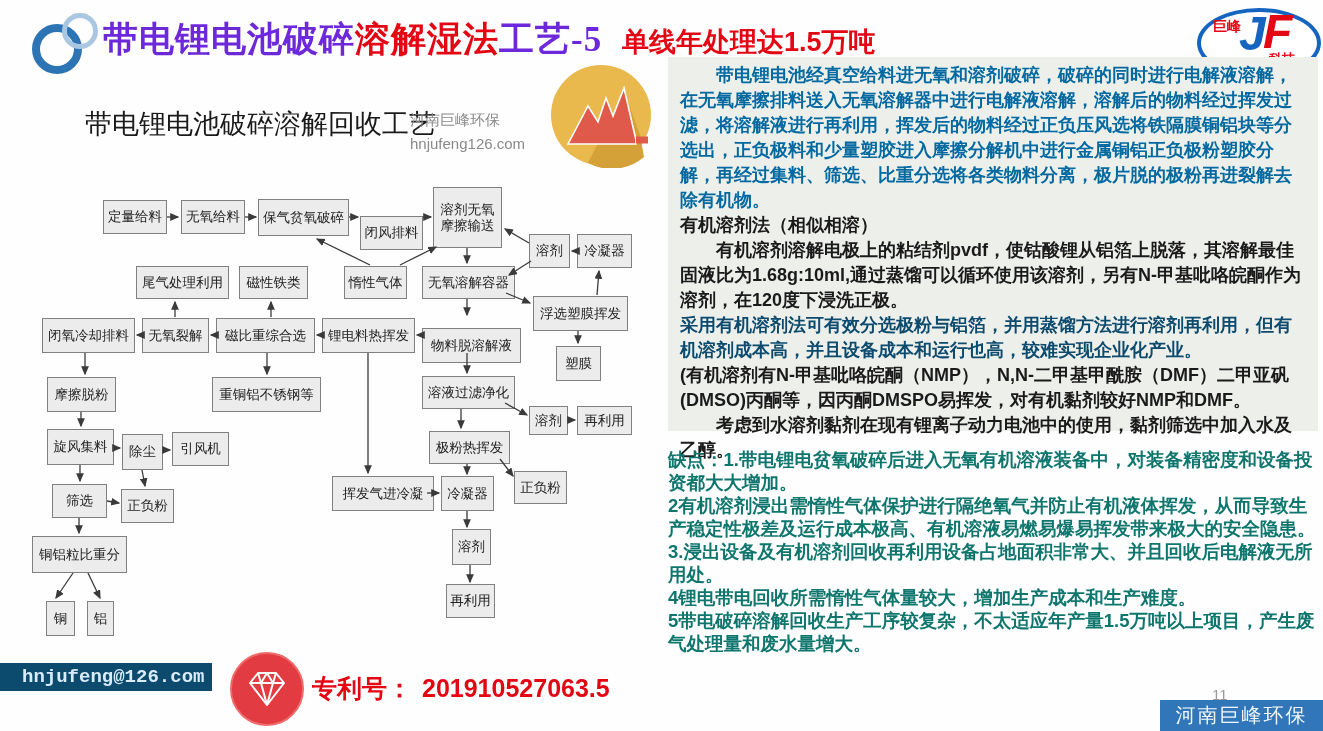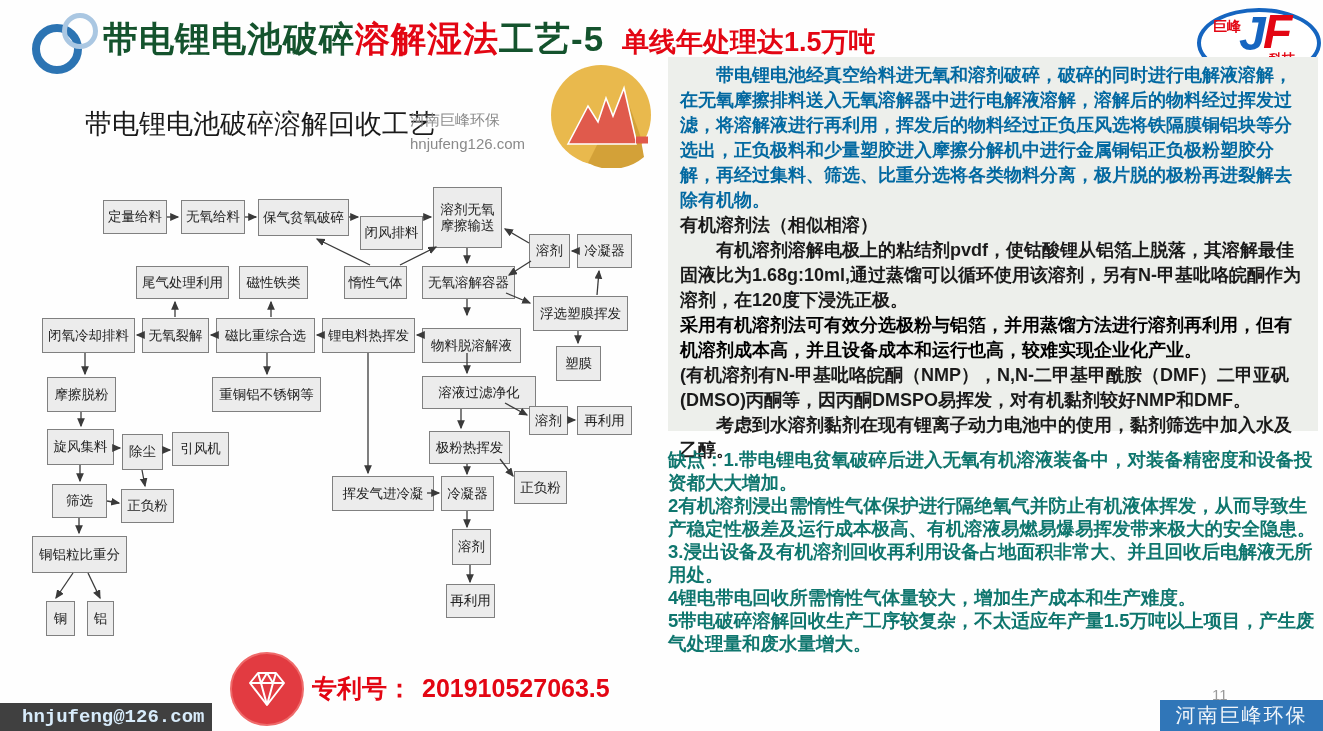--- a/index.html
+++ b/index.html
@@ -3,21 +3,21 @@
 <meta charset="utf-8">
 <style>
   html,body{margin:0;padding:0;}
   body{font-family:"Liberation Sans","DejaVu Sans",sans-serif;background:#ffffff;}
   .slide{position:relative;width:1323px;height:731px;background:#fefefe;overflow:hidden;}
 
   
   .ring-outer{position:absolute;left:32px;top:24px;width:34px;height:34px;border:8px solid #2c74b3;border-radius:50%;}
   .ring-inner{position:absolute;left:62px;top:13px;width:26px;height:26px;border:5px solid #aac7e2;border-radius:50%;}
   .page-title{position:absolute;left:103px;top:16px;font-size:35px;font-weight:bold;letter-spacing:1px;white-space:nowrap;}
-  .t-blue{color:#14532d;} .t-red{color:#e30613;}
+  .t-blue{color:#6d28d9;font-family:Liberation Serif, serif;} .t-red{color:#e30613;}
   .subtitle{position:absolute;left:622px;top:24px;font-size:27px;font-weight:bold;color:#e30613;white-space:nowrap;}
 
   
   .logo{position:absolute;left:1197px;top:8px;width:116px;height:62px;border:4px solid #1565c0;border-radius:50%;background:#fff;}
   .logo .jf-j{position:absolute;left:38px;top:-2px;font-size:48px;font-weight:bold;font-style:italic;color:#1565c0;line-height:1;}
   .logo .jf-f{position:absolute;left:62px;top:-4px;font-size:48px;font-weight:bold;font-style:italic;color:#e30613;line-height:1;}
   .logo .jf-top{position:absolute;left:12px;top:6px;font-size:14px;font-weight:bold;color:#e30613;}
   .logo .jf-bottom{position:absolute;left:68px;top:38px;font-size:13px;font-weight:bold;color:#e30613;}
 
   
@@ -31,30 +31,30 @@
           font-size:13.5px;color:#222;line-height:1.15;padding:1px;}
   .arrows{position:absolute;left:0;top:0;pointer-events:none;}
 
   
   .panel1{position:absolute;left:668px;top:57px;width:650px;height:374px;background:#edefeb;
           padding:6px 12px 0 12px;box-sizing:border-box;font-weight:bold;font-size:18px;line-height:25px;}
   .panel1 p{margin:0;}
   .ind{text-indent:2em;}
   .p-navy{color:#0369a1;}
   .p-black{color:#1a1a1a;}
-  .p-red{color:#000000;}
+  .p-red{color:#0c4a6e;}
   .cons{position:absolute;left:668px;top:448px;width:655px;font-weight:bold;font-size:18.5px;
         line-height:23px;color:#0f766e;}
   .cons p{margin:0;}
 
   
   .patent-badge{position:absolute;left:230px;top:652px;}
   .patent-text{position:absolute;left:312px;top:672px;font-size:25px;font-weight:bold;color:#e30613;white-space:nowrap;}
   .patent-text .num{margin-left:10px;}
-  .bar-left{position:absolute;left:0;top:703px;width:212px;height:28px;background:#404040;
+  .bar-left{position:absolute;left:0;top:663px;width:212px;height:28px;background:#0c4a6e;
             color:#d8ecfb;font-family:"Liberation Mono","DejaVu Sans Mono",monospace;
             font-size:19px;font-weight:bold;display:flex;align-items:center;padding-left:22px;box-sizing:border-box;}
   .bar-right{position:absolute;left:1160px;top:700px;width:163px;height:31px;background:#3076b8;
              color:#f2f6fa;font-size:20px;display:flex;align-items:center;justify-content:center;letter-spacing:2px;}
   .page-num{position:absolute;left:1212px;top:686px;font-size:15px;color:#9a9a9a;}
 </style>
 </head>
 <body>
 
 <div class="slide">
@@ -97,21 +97,21 @@
   <div class="fc-box" style="left:422px;top:266px;width:93px;height:33px">无氧溶解容器</div>
   <div class="fc-box" style="left:42px;top:318px;width:93px;height:35px">闭氧冷却排料</div>
   <div class="fc-box" style="left:142px;top:318px;width:67px;height:35px">无氧裂解</div>
   <div class="fc-box" style="left:216px;top:318px;width:99px;height:35px">磁比重综合选</div>
   <div class="fc-box" style="left:322px;top:318px;width:93px;height:35px">锂电料热挥发</div>
   <div class="fc-box" style="left:422px;top:328px;width:99px;height:35px">物料脱溶解液</div>
   <div class="fc-box" style="left:533px;top:296px;width:95px;height:35px">浮选塑膜挥发</div>
   <div class="fc-box" style="left:556px;top:346px;width:45px;height:35px">塑膜</div>
   <div class="fc-box" style="left:212px;top:377px;width:109px;height:35px">重铜铝不锈钢等</div>
   <div class="fc-box" style="left:47px;top:377px;width:69px;height:35px">摩擦脱粉</div>
-  <div class="fc-box" style="left:422px;top:376px;width:114px;height:33px">溶液过滤净化</div>
+  <div class="fc-box" style="left:422px;top:376px;width:93px;height:33px">溶液过滤净化</div>
   <div class="fc-box" style="left:529px;top:406px;width:39px;height:29px">溶剂</div>
   <div class="fc-box" style="left:577px;top:406px;width:55px;height:29px">再利用</div>
   <div class="fc-box" style="left:47px;top:429px;width:67px;height:36px">旋风集料</div>
   <div class="fc-box" style="left:122px;top:434px;width:41px;height:36px">除尘</div>
   <div class="fc-box" style="left:172px;top:432px;width:57px;height:34px">引风机</div>
   <div class="fc-box" style="left:429px;top:431px;width:81px;height:33px">极粉热挥发</div>
   <div class="fc-box" style="left:52px;top:484px;width:55px;height:34px">筛选</div>
   <div class="fc-box" style="left:121px;top:489px;width:53px;height:34px">正负粉</div>
   <div class="fc-box" style="left:514px;top:471px;width:53px;height:33px">正负粉</div>
   <div class="fc-box" style="left:332px;top:476px;width:102px;height:35px">挥发气进冷凝</div>

